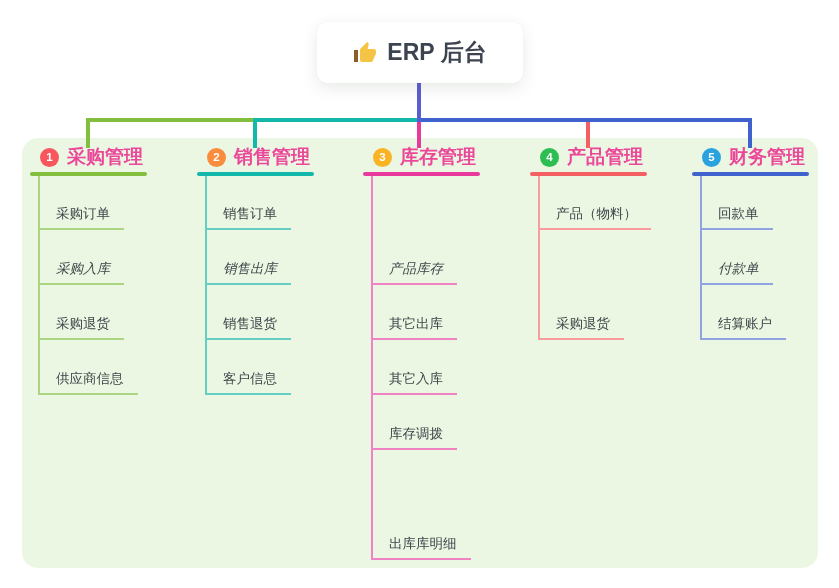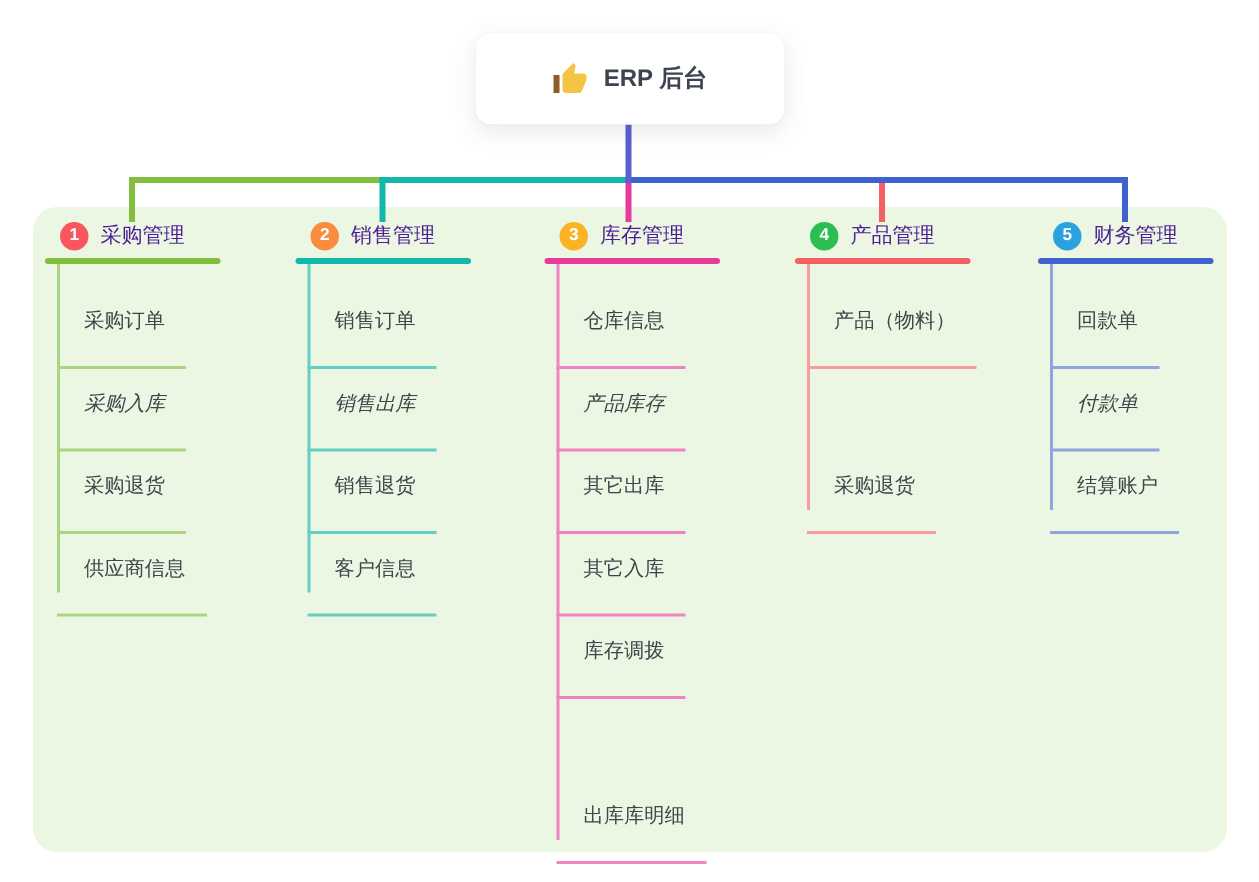--- a/index.html
+++ b/index.html
@@ -26,38 +26,38 @@
   .drop-3{left:417px;}
   .drop-4{left:586px;}
   .drop-5{left:748px;}
   .root-vert{left:417px;top:83px;width:4px;height:39px;}
   
   .root-card{
     position:absolute;left:317px;top:22px;width:206px;height:61px;
     background:#ffffff;border-radius:10px;
     box-shadow:0 5px 16px rgba(60,80,60,.12),0 0 1px rgba(0,0,0,.06);
     display:flex;align-items:center;justify-content:center;gap:10px;
-    font-size:16px;font-weight:600;color:#3d4450;cursor:default;
+    font-size:23px;font-weight:600;color:#3d4450;cursor:default;
   }
   .root-card svg{width:24px;height:24px;}
   
   .branch{position:absolute;top:146px;width:164px;height:424px;}
   .b1{left:30px;} .b2{left:197px;} .b3{left:363px;} .b4{left:530px;} .b5{left:692px;}
   .branch-title{display:flex;align-items:center;gap:8px;padding-left:10px;height:22px;}
   .badge{
     width:19px;height:19px;border-radius:50%;background:var(--badge,#888);
     color:#fff;font-size:11.5px;font-weight:700;line-height:19px;text-align:center;
     flex:0 0 auto;
   }
-  .branch-label{font-size:14px;font-weight:400;color:#4c1d95;white-space:nowrap;}
+  .branch-label{font-size:19px;font-weight:700;color:#ec4899;white-space:nowrap;}
   .title-line{margin-top:4px;width:117px;height:4px;border-radius:2px;background:var(--line,#888);}
   .spine{position:absolute;left:8px;top:30px;width:2px;background:var(--child,#bbb);}
   .child{position:absolute;left:8px;line-height:19px;font-size:13.5px;color:#3f454a;}
   .child span{
-    display:inline-block;padding:0 14px 21px 18px;white-space:nowrap;
+    display:inline-block;padding:0 14px 5px 18px;white-space:nowrap;
     border-bottom:2px solid var(--child,#bbb);
   }
   .k0{top:58px;} .k1{top:113px;font-style:italic;} .k2{top:168px;} .k3{top:223px;}
   .k4{top:278px;} .k5{top:333px;} .k6{top:388px;}
 </style>
 </head>
 <body>
 
 <div class="stage">
 
@@ -109,21 +109,20 @@
     <div class="child k3"><span>客户信息</span></div>
   </div>
 
   <div class="branch b3" style="--line: #e73a9c; --child: #f083c4; --badge: #fbb326;">
     <div class="branch-title">
       <span class="badge">3</span>
       <span class="branch-label">库存管理</span>
     </div>
     <div class="title-line"></div>
     <div class="spine" style="height:384px;"></div>
-    <div class="child k0"><span>仓库信息</span></div>
     <div class="child k1"><span>产品库存</span></div>
     <div class="child k2"><span>其它出库</span></div>
     <div class="child k4"><span>库存调拨</span></div>
     <div class="child k3"><span>其它入库</span></div>
     <div class="child k6"><span>出库库明细</span></div>
   </div>
 
   <div class="branch b4" style="--line: #f35f62; --child: #f89c9e; --badge: #2cbe52;">
     <div class="branch-title">
       <span class="badge">4</span>

